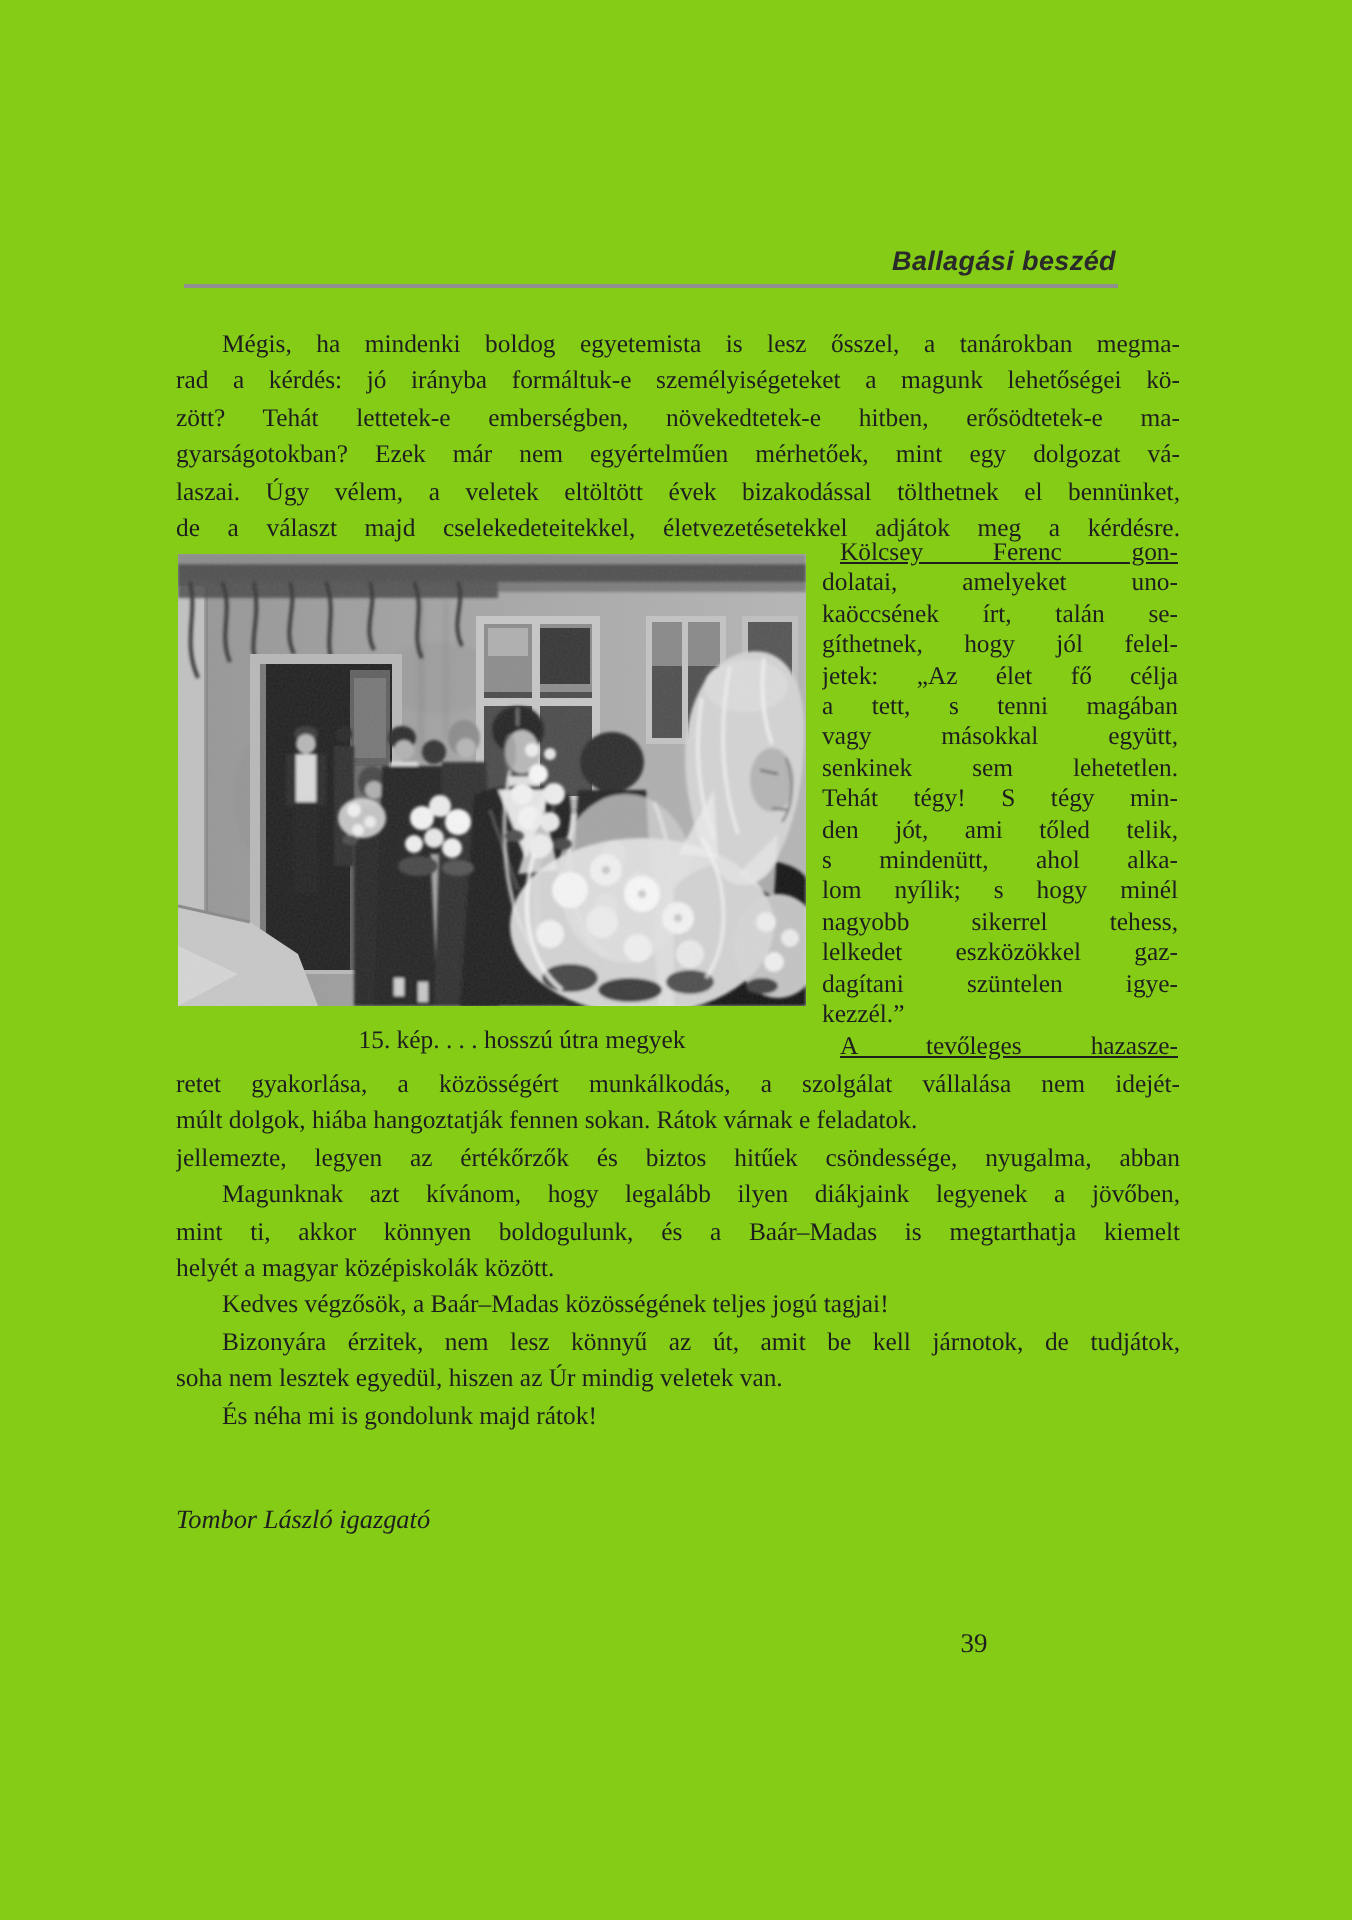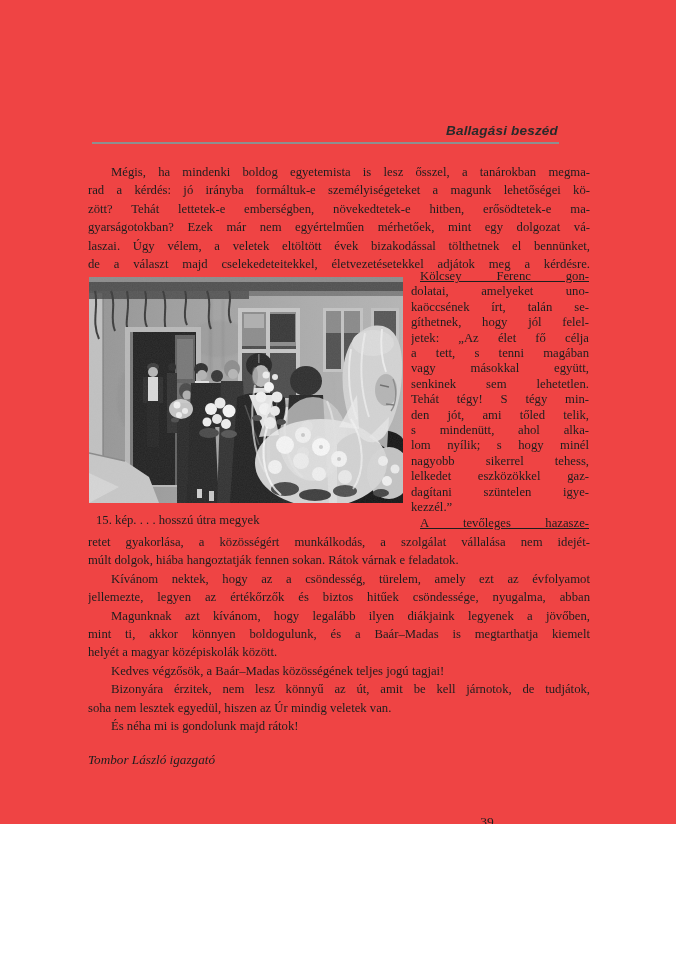--- a/index.html
+++ b/index.html
@@ -1,36 +1,36 @@
 <!DOCTYPE html>
 <html><head>
 <meta charset="utf-8">
 <style>
   html,body{margin:0;padding:0;background:#ffffff;}
   .page{
-    position:relative;width:676px;height:824px;background:#ef4444;
+    position:relative;width:676px;height:960px;background:#84cc16;
     font-family:"Liberation Serif","DejaVu Serif",serif;color:#1e1e1e;
     overflow:hidden;
   }
   .runhead{
     position:absolute;top:123px;right:118px;
     font-family:"Liberation Sans","DejaVu Sans",sans-serif;
     font-style:italic;font-weight:bold;font-size:13.5px;color:#2a2a2a;letter-spacing:.2px;
   }
   .rule{position:absolute;left:92px;top:142px;width:467px;height:2px;background:#8f8f8f;}
   .textblock{position:absolute;font-size:12.7px;line-height:18.4px;}
   .tline{text-align:justify;text-align-last:justify;overflow:hidden;white-space:normal;}
   .tline.short{text-align-last:left;}
   .para .tline.ind{text-indent:23px;}
   .para1{left:88px;top:163px;width:502px;}
   .col{left:411px;top:269px;width:178px;font-size:12.7px;line-height:15.4px;position:absolute;}
   .col .tline.ind{text-indent:9px;text-decoration:underline;}
   .photo{position:absolute;left:89px;top:277px;width:314px;height:226px;background:#a9a9a9;}
   .photo svg{display:block;}
-  .caption{position:absolute;left:96px;top:513px;width:330px;font-size:12.7px;color:#1e1e1e;}
+  .caption{position:absolute;left:96px;top:513px;width:330px;text-align:center;font-size:12.7px;color:#1e1e1e;}
   .lower{left:88px;top:533px;width:502px;}
   .signature{position:absolute;left:88px;top:752px;width:470px;text-align:left;font-style:italic;font-size:13.2px;}
   .pagenum{position:absolute;left:420px;top:814px;width:134px;text-align:center;font-size:13.5px;}
 </style>
 </head>
 <body>
 
 <div class="page">
 
   <div class="runhead">Ballagási beszéd</div>
@@ -275,21 +275,20 @@
       <div class="tline">dagítani szüntelen igye-</div>
       <div class="tline short">kezzél.”</div>
       <div class="tline ind">A tevőleges hazasze-</div>
     </div>
 
   <div class="caption">15. kép. . . . hosszú útra megyek</div>
 
   <div class="textblock para lower">
       <div class="tline">retet gyakorlása, a közösségért munkálkodás, a szolgálat vállalása nem idejét-</div>
       <div class="tline short">múlt dolgok, hiába hangoztatják fennen sokan. Rátok várnak e feladatok.</div>
-      <div class="tline ind">Kívánom nektek, hogy az a csöndesség, türelem, amely ezt az évfolyamot</div>
       <div class="tline">jellemezte, legyen az értékőrzők és biztos hitűek csöndessége, nyugalma, abban</div>
       <div class="tline ind">Magunknak azt kívánom, hogy legalább ilyen diákjaink legyenek a jövőben,</div>
       <div class="tline">mint ti, akkor könnyen boldogulunk, és a Baár–Madas is megtarthatja kiemelt</div>
       <div class="tline short">helyét a magyar középiskolák között.</div>
       <div class="tline ind short">Kedves végzősök, a Baár–Madas közösségének teljes jogú tagjai!</div>
       <div class="tline ind">Bizonyára érzitek, nem lesz könnyű az út, amit be kell járnotok, de tudjátok,</div>
       <div class="tline short">soha nem lesztek egyedül, hiszen az Úr mindig veletek van.</div>
       <div class="tline ind short">És néha mi is gondolunk majd rátok!</div>
     </div>
 

